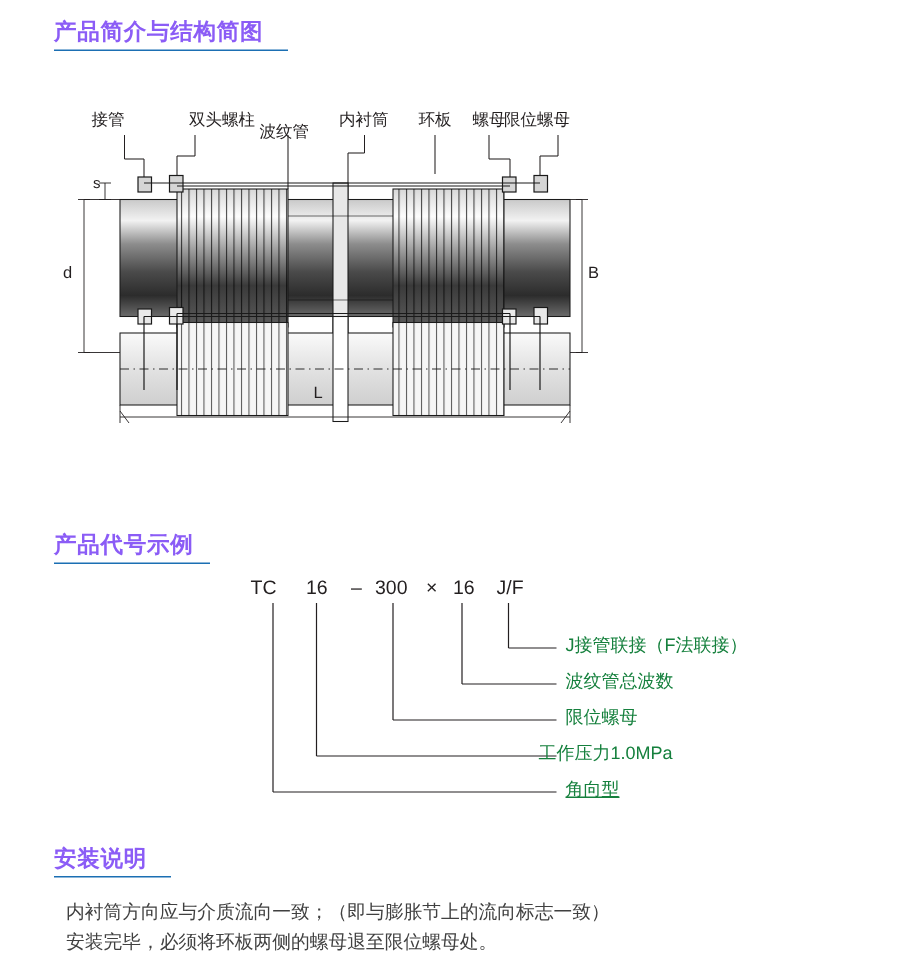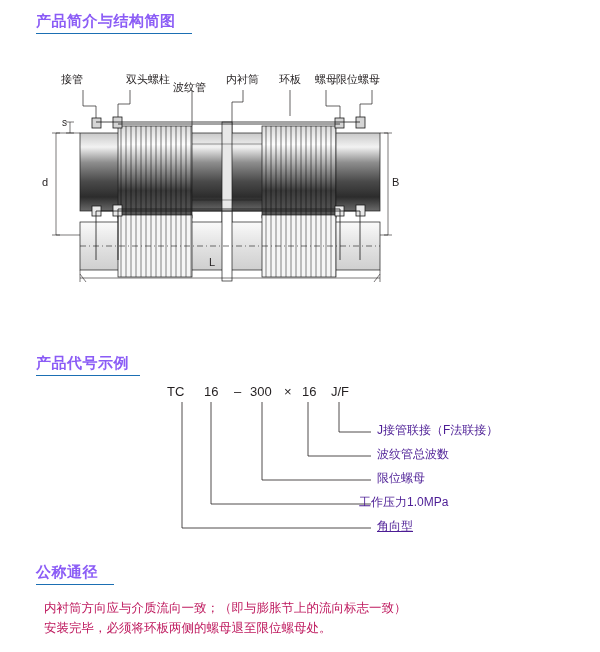--- a/index.html
+++ b/index.html
@@ -62,46 +62,46 @@
   }
   .codepart {
     position: absolute;
     font-size: 13px;
     color: #231f20;
     white-space: nowrap;
   }
   .legend {
     position: absolute;
     font-size: 12px;
-    color: #4c1d95;
+    color: #15803d;
     white-space: nowrap;
   }
 
   
   #notes {
     position: absolute;
     left: 44px;
     top: 598px;
     width: 520px;
     font-size: 12.5px;
     line-height: 20px;
-    color: #be185d;
+    color: #404040;
   }
   #notes div { white-space: nowrap; }
 </style>
 </head>
 <body>
 
 <div class="section-title" id="title-1">产品简介与结构简图</div>
 <div class="underline" id="ul-1"></div>
 
 <div class="section-title" id="title-2">产品代号示例</div>
 <div class="underline" id="ul-2"></div>
 
-<div class="section-title" id="title-3">公称通径</div>
+<div class="section-title" id="title-3">安装说明</div>
 <div class="underline" id="ul-3"></div>
 
 <div id="figure1">
 
   <svg width="600" height="230" viewBox="0 0 600 230">
     <defs>
       <linearGradient id="pipeGrad" x1="0" y1="0" x2="0" y2="1">
         <stop offset="0%" stop-color="#c9c9c9"></stop>
         <stop offset="18%" stop-color="#f2f2f2"></stop>
         <stop offset="38%" stop-color="#8d8d8d"></stop>

